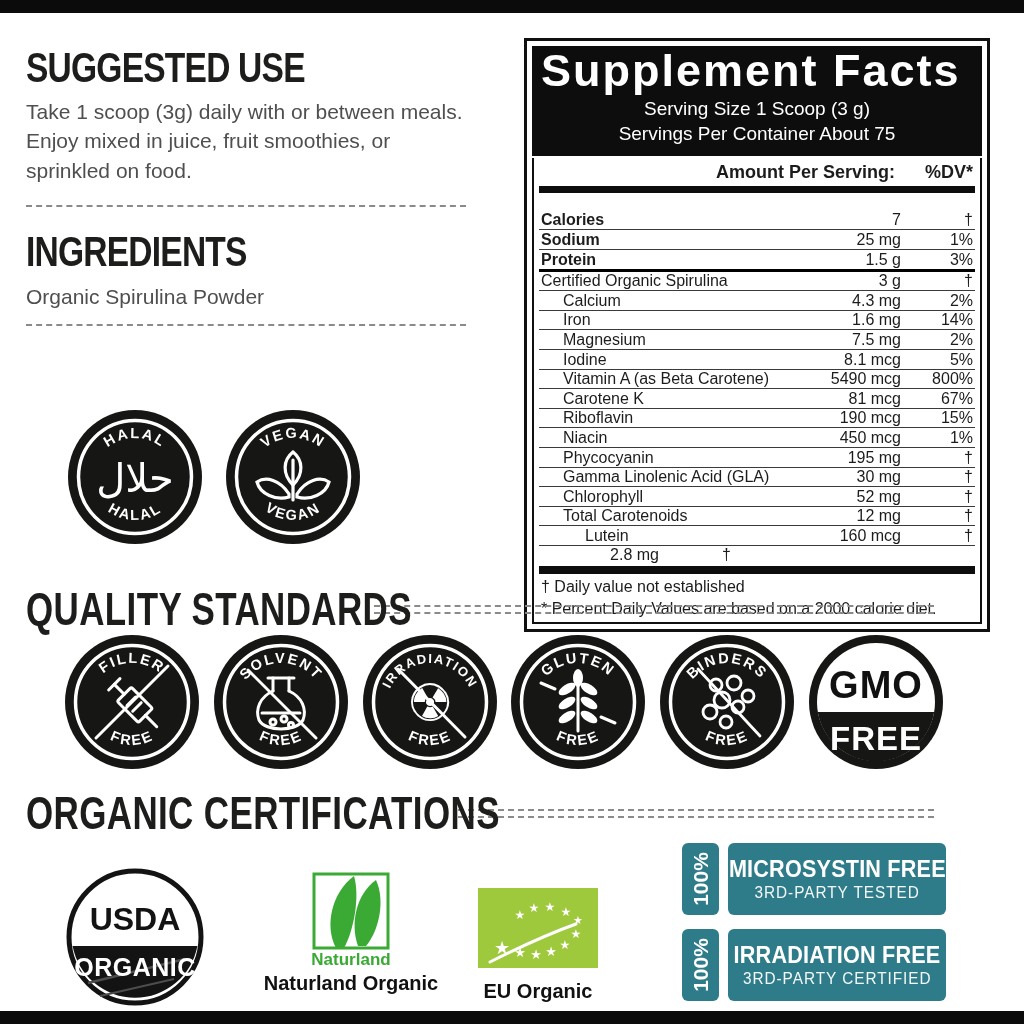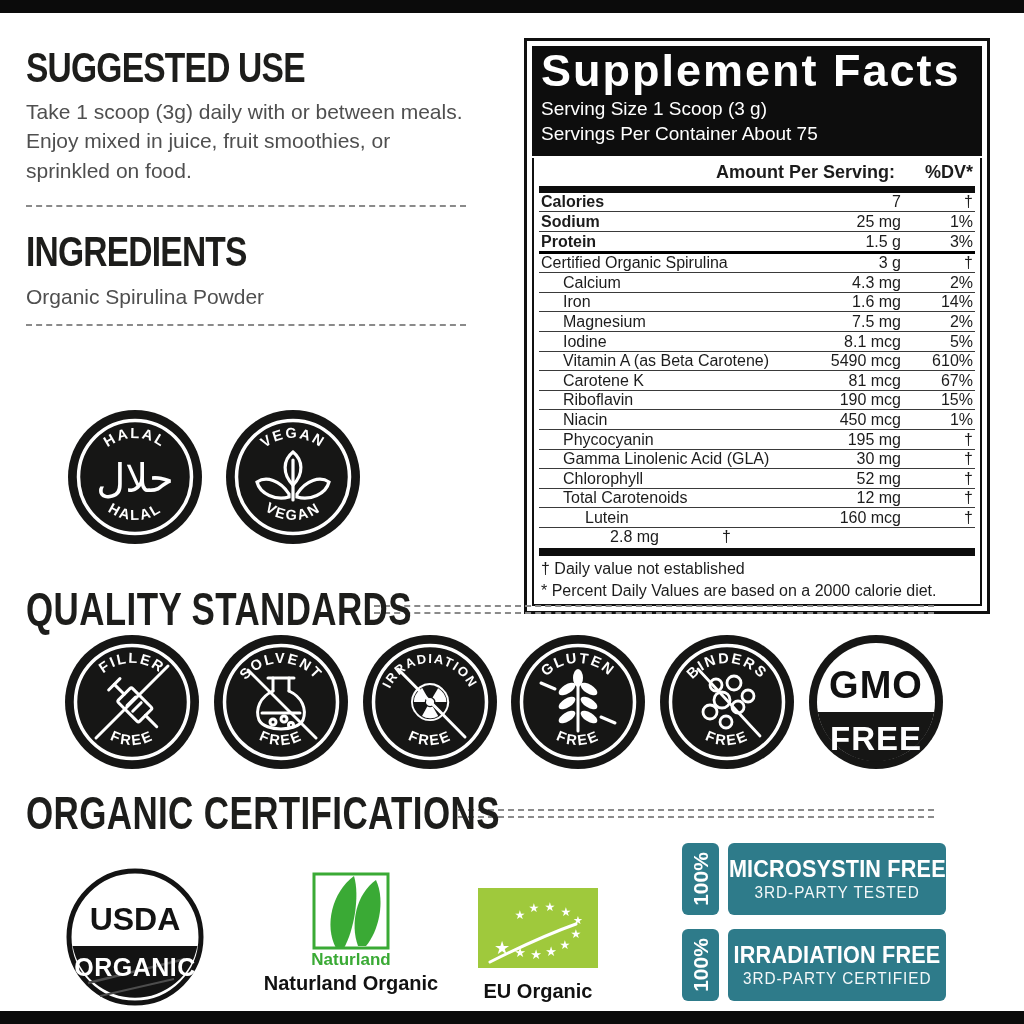--- a/index.html
+++ b/index.html
@@ -16,29 +16,29 @@
   .body-text{font-size:21px;line-height:1.4;color:#4f4f4f;}
   .dash-single{border-top:2px dashed #8a8a8a;height:0;}
   .hdr-row{display:flex;align-items:center;}
   .dash-double{flex:1;display:flex;flex-direction:column;gap:5px;}
   .dash-double div{border-top:2px dashed #8a8a8a;height:0;}
 
   
   .panel{border:3px solid #101010;background:#fff;padding:5px;box-sizing:border-box;}
   .sf-header{background:#0d0d0d;color:#fff;padding:1px 9px 9px;}
   .sf-title{font-size:45px;font-weight:bold;letter-spacing:2px;line-height:1.08;white-space:nowrap;}
-  .sf-serv{font-size:19px;line-height:1.35;}
+  .sf-serv{font-size:19px;line-height:1.35;text-align:center;}
   .sf-body{border:2px solid #101010;border-top:none;margin-top:2px;padding:0 5px 4px;}
   .sf-colhead{display:flex;font-weight:bold;font-size:18px;padding:4px 2px 3px;}
   .sf-colhead .amt-h{flex:1;text-align:right;padding-right:8px;}
   .sf-colhead .dv-h{width:70px;text-align:right;}
   .sf-bar{height:7px;background:#0d0d0d;}
   .sf-endbar{height:8px;background:#0d0d0d;margin-top:1px;}
   .sf-row{display:flex;align-items:baseline;font-size:16px;line-height:17.6px;padding:0.5px 2px;border-top:1px solid #3a3a3a;}
-  .sf-row.first{border-top:none;}
+  .sf-row.first{border-top:none;margin-top:18px;}
   .sf-row.thick{border-top:3px solid #000;}
   .sf-row.bold .sf-name{font-weight:bold;}
   .sf-name{flex:1;}
   .ind1{padding-left:22px;}
   .ind2{padding-left:44px;}
   .sf-amt{width:118px;text-align:right;}
   .sf-dv{width:72px;text-align:right;}
   .sf-foot{font-size:16px;line-height:1.2;padding:3px 2px 0;}
 
   
@@ -167,21 +167,21 @@
             <span class="sf-dv">2%</span>
           </div>
           <div class="sf-row">
             <span class="sf-name ind1">Iodine</span>
             <span class="sf-amt">8.1 mcg</span>
             <span class="sf-dv">5%</span>
           </div>
           <div class="sf-row">
             <span class="sf-name ind1">Vitamin A (as Beta Carotene)</span>
             <span class="sf-amt">5490 mcg</span>
-            <span class="sf-dv">610%</span>
+            <span class="sf-dv">800%</span>
           </div>
           <div class="sf-row">
             <span class="sf-name ind1">Carotene K</span>
             <span class="sf-amt">81 mcg</span>
             <span class="sf-dv">67%</span>
           </div>
           <div class="sf-row">
             <span class="sf-name ind1">Riboflavin</span>
             <span class="sf-amt">190 mcg</span>
             <span class="sf-dv">15%</span>

